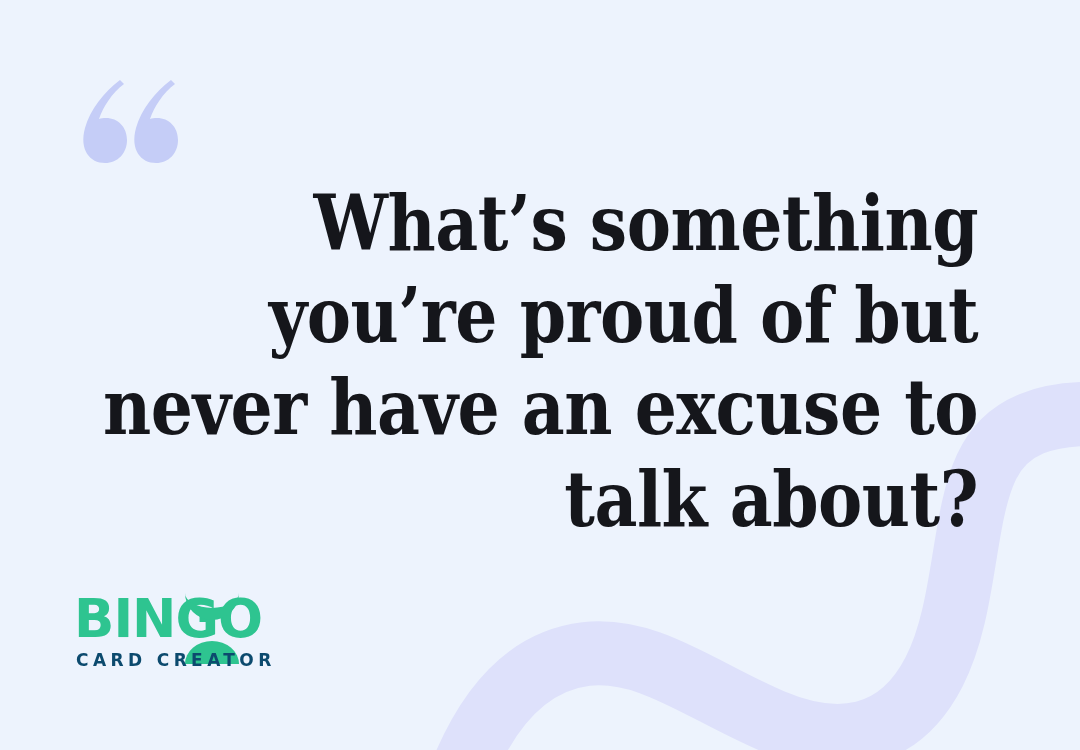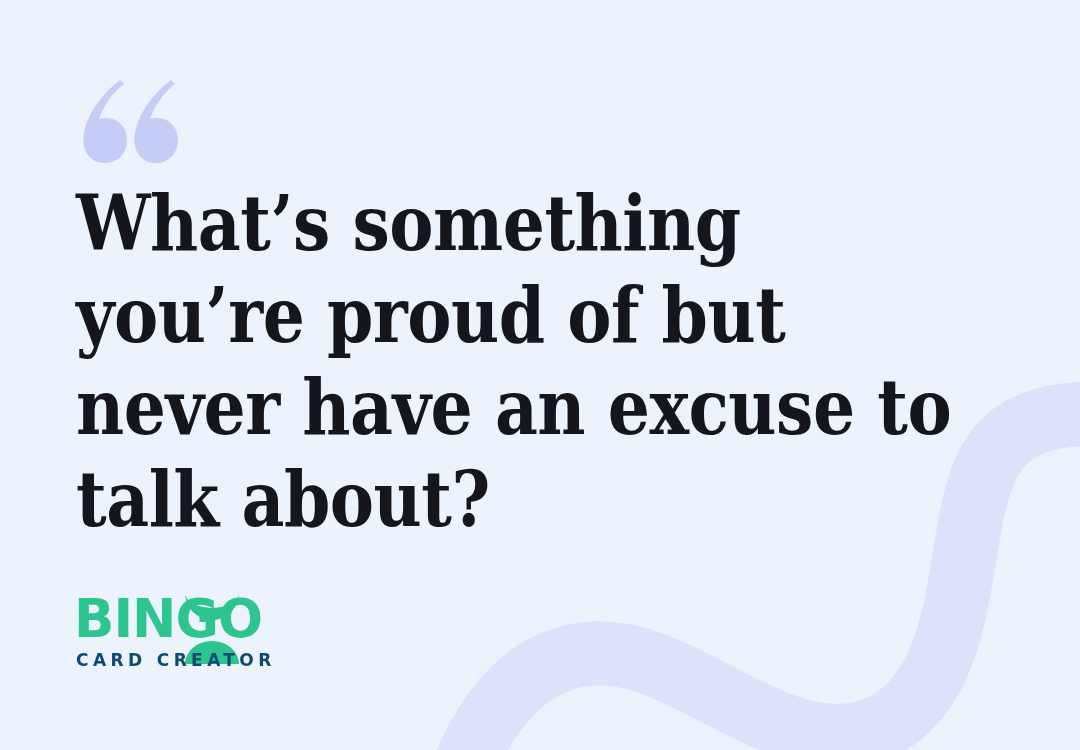--- a/index.html
+++ b/index.html
@@ -13,20 +13,21 @@
     font-family:"Liberation Sans", sans-serif;
     background:#edf3fd;
   }
 
   #card {
     position:relative;
     width:1080px;
     height:750px;
     background:#edf3fd;
     overflow:hidden;
+    text-align:right;
   }
 
   
   #wave-decoration {
     position:absolute;
     left:0; top:0;
     width:1080px; height:750px;
     pointer-events:none;
   }
 

